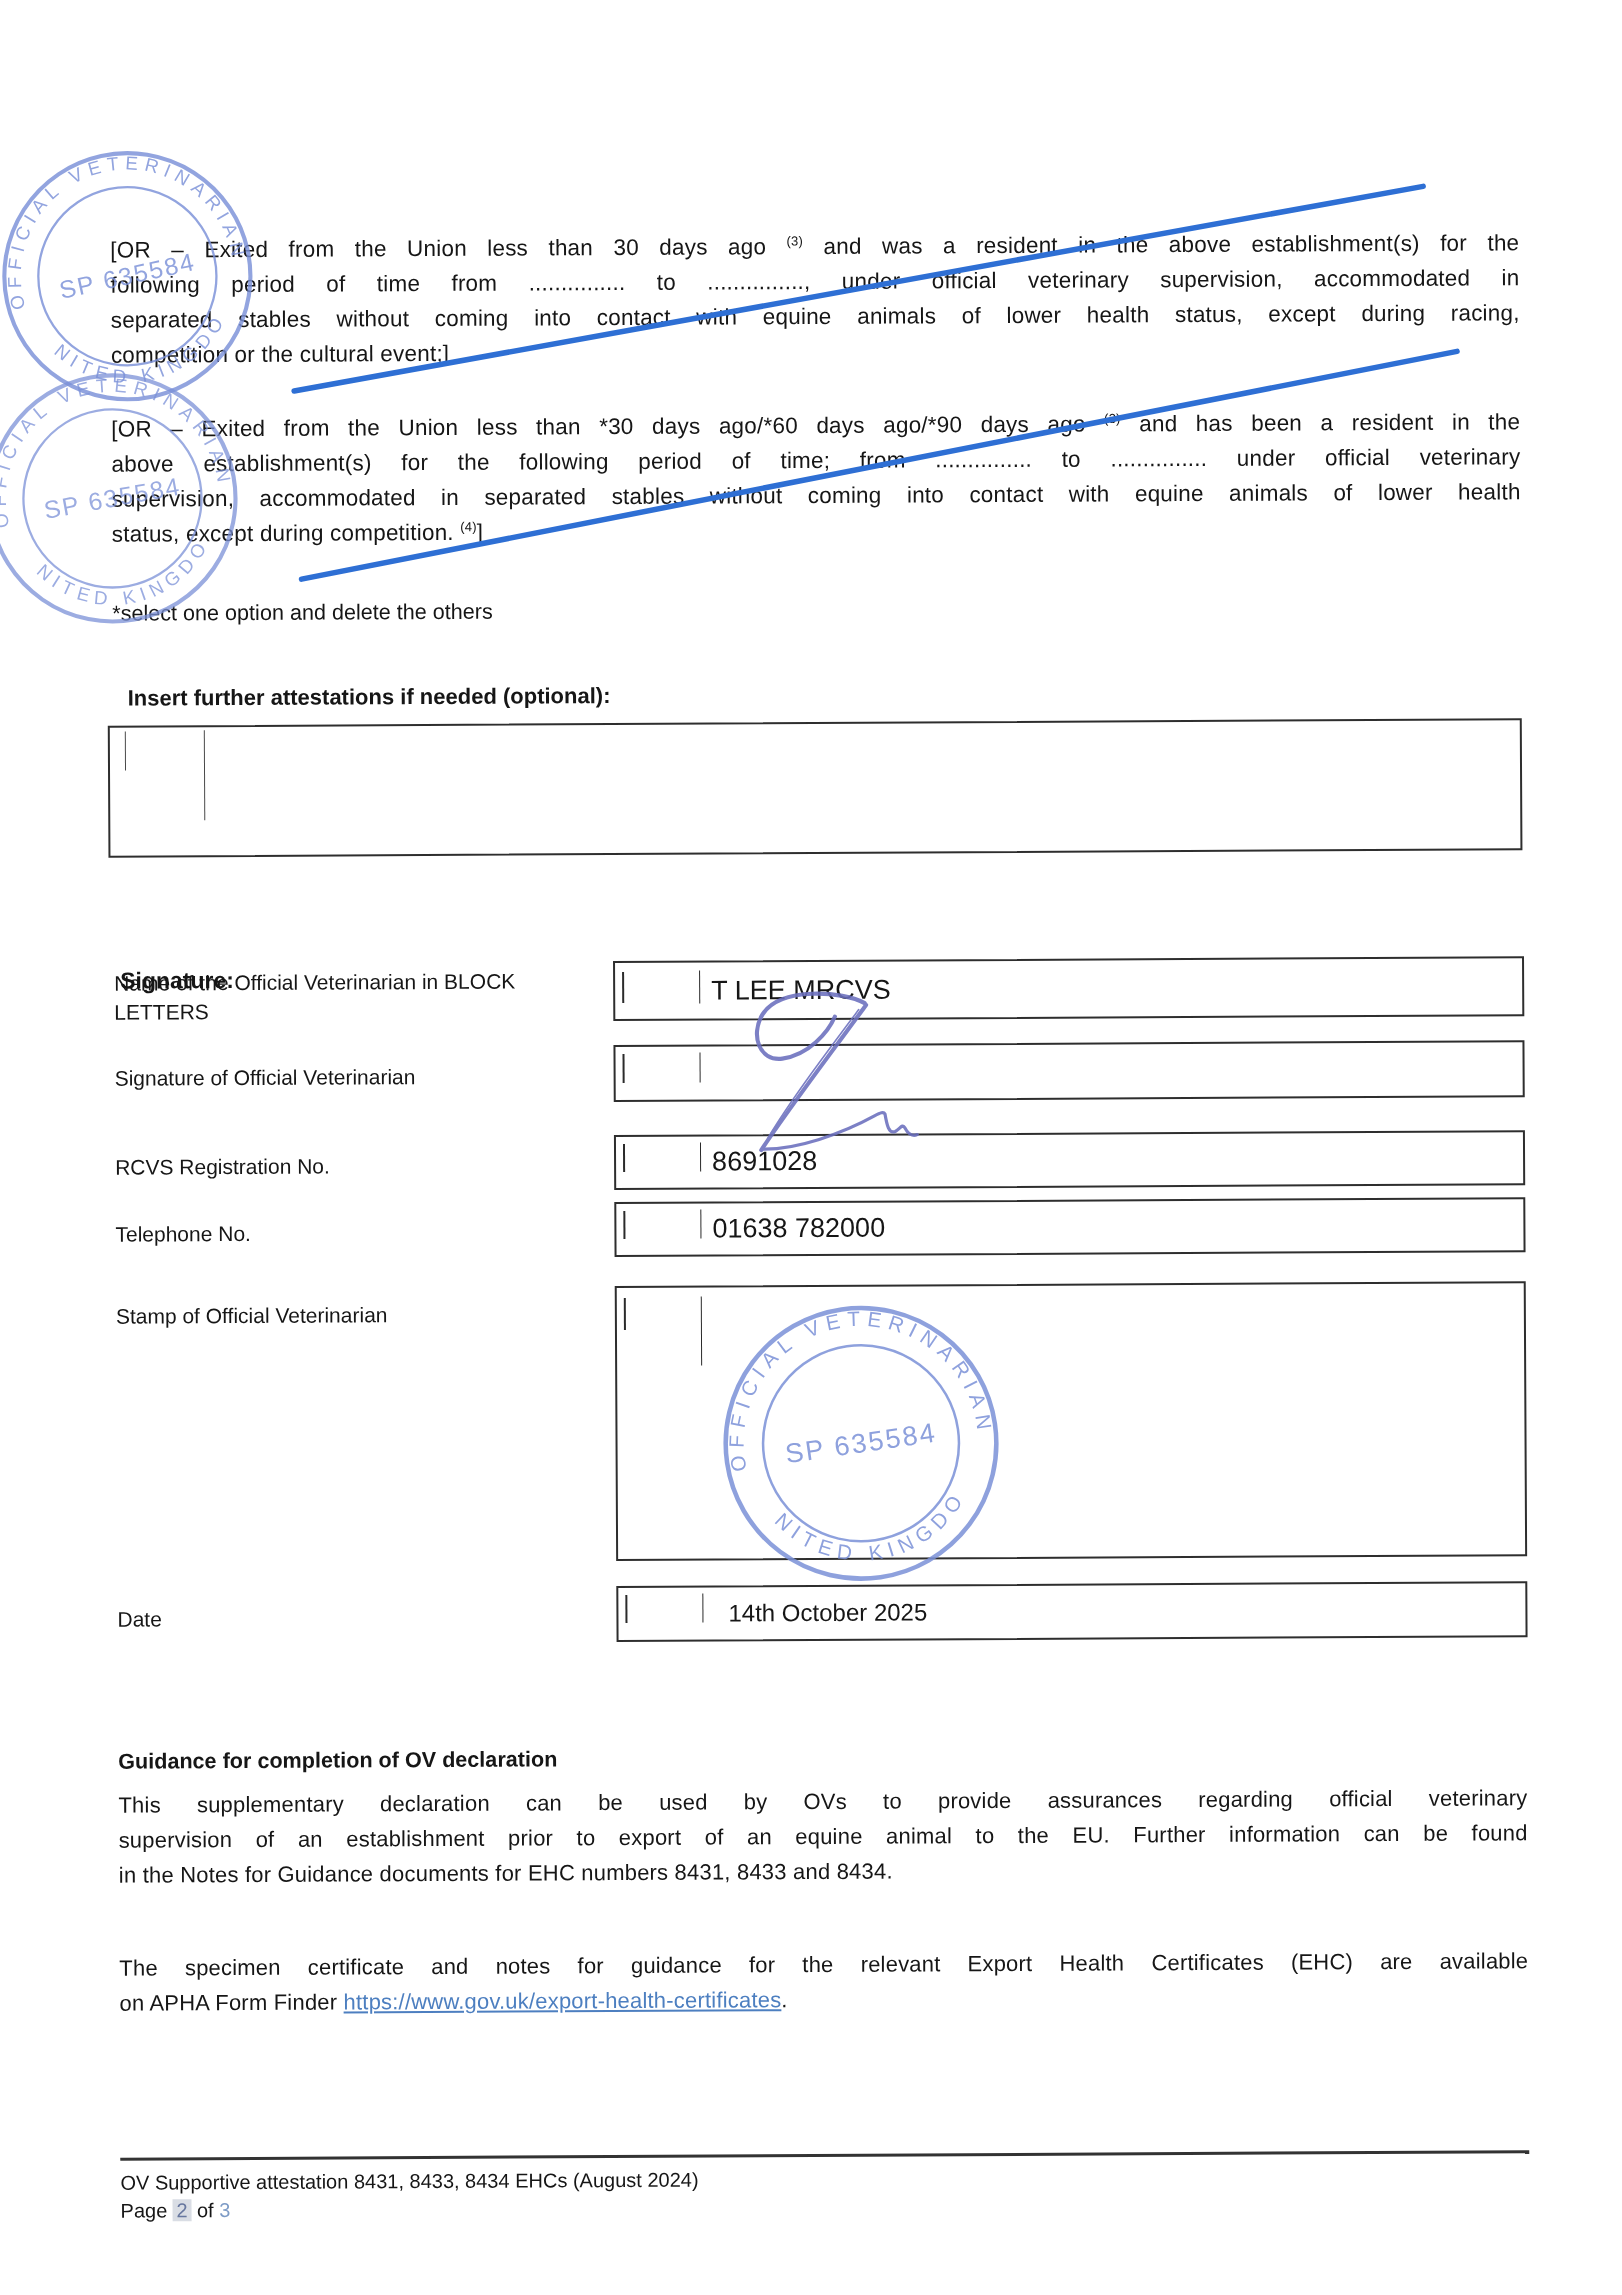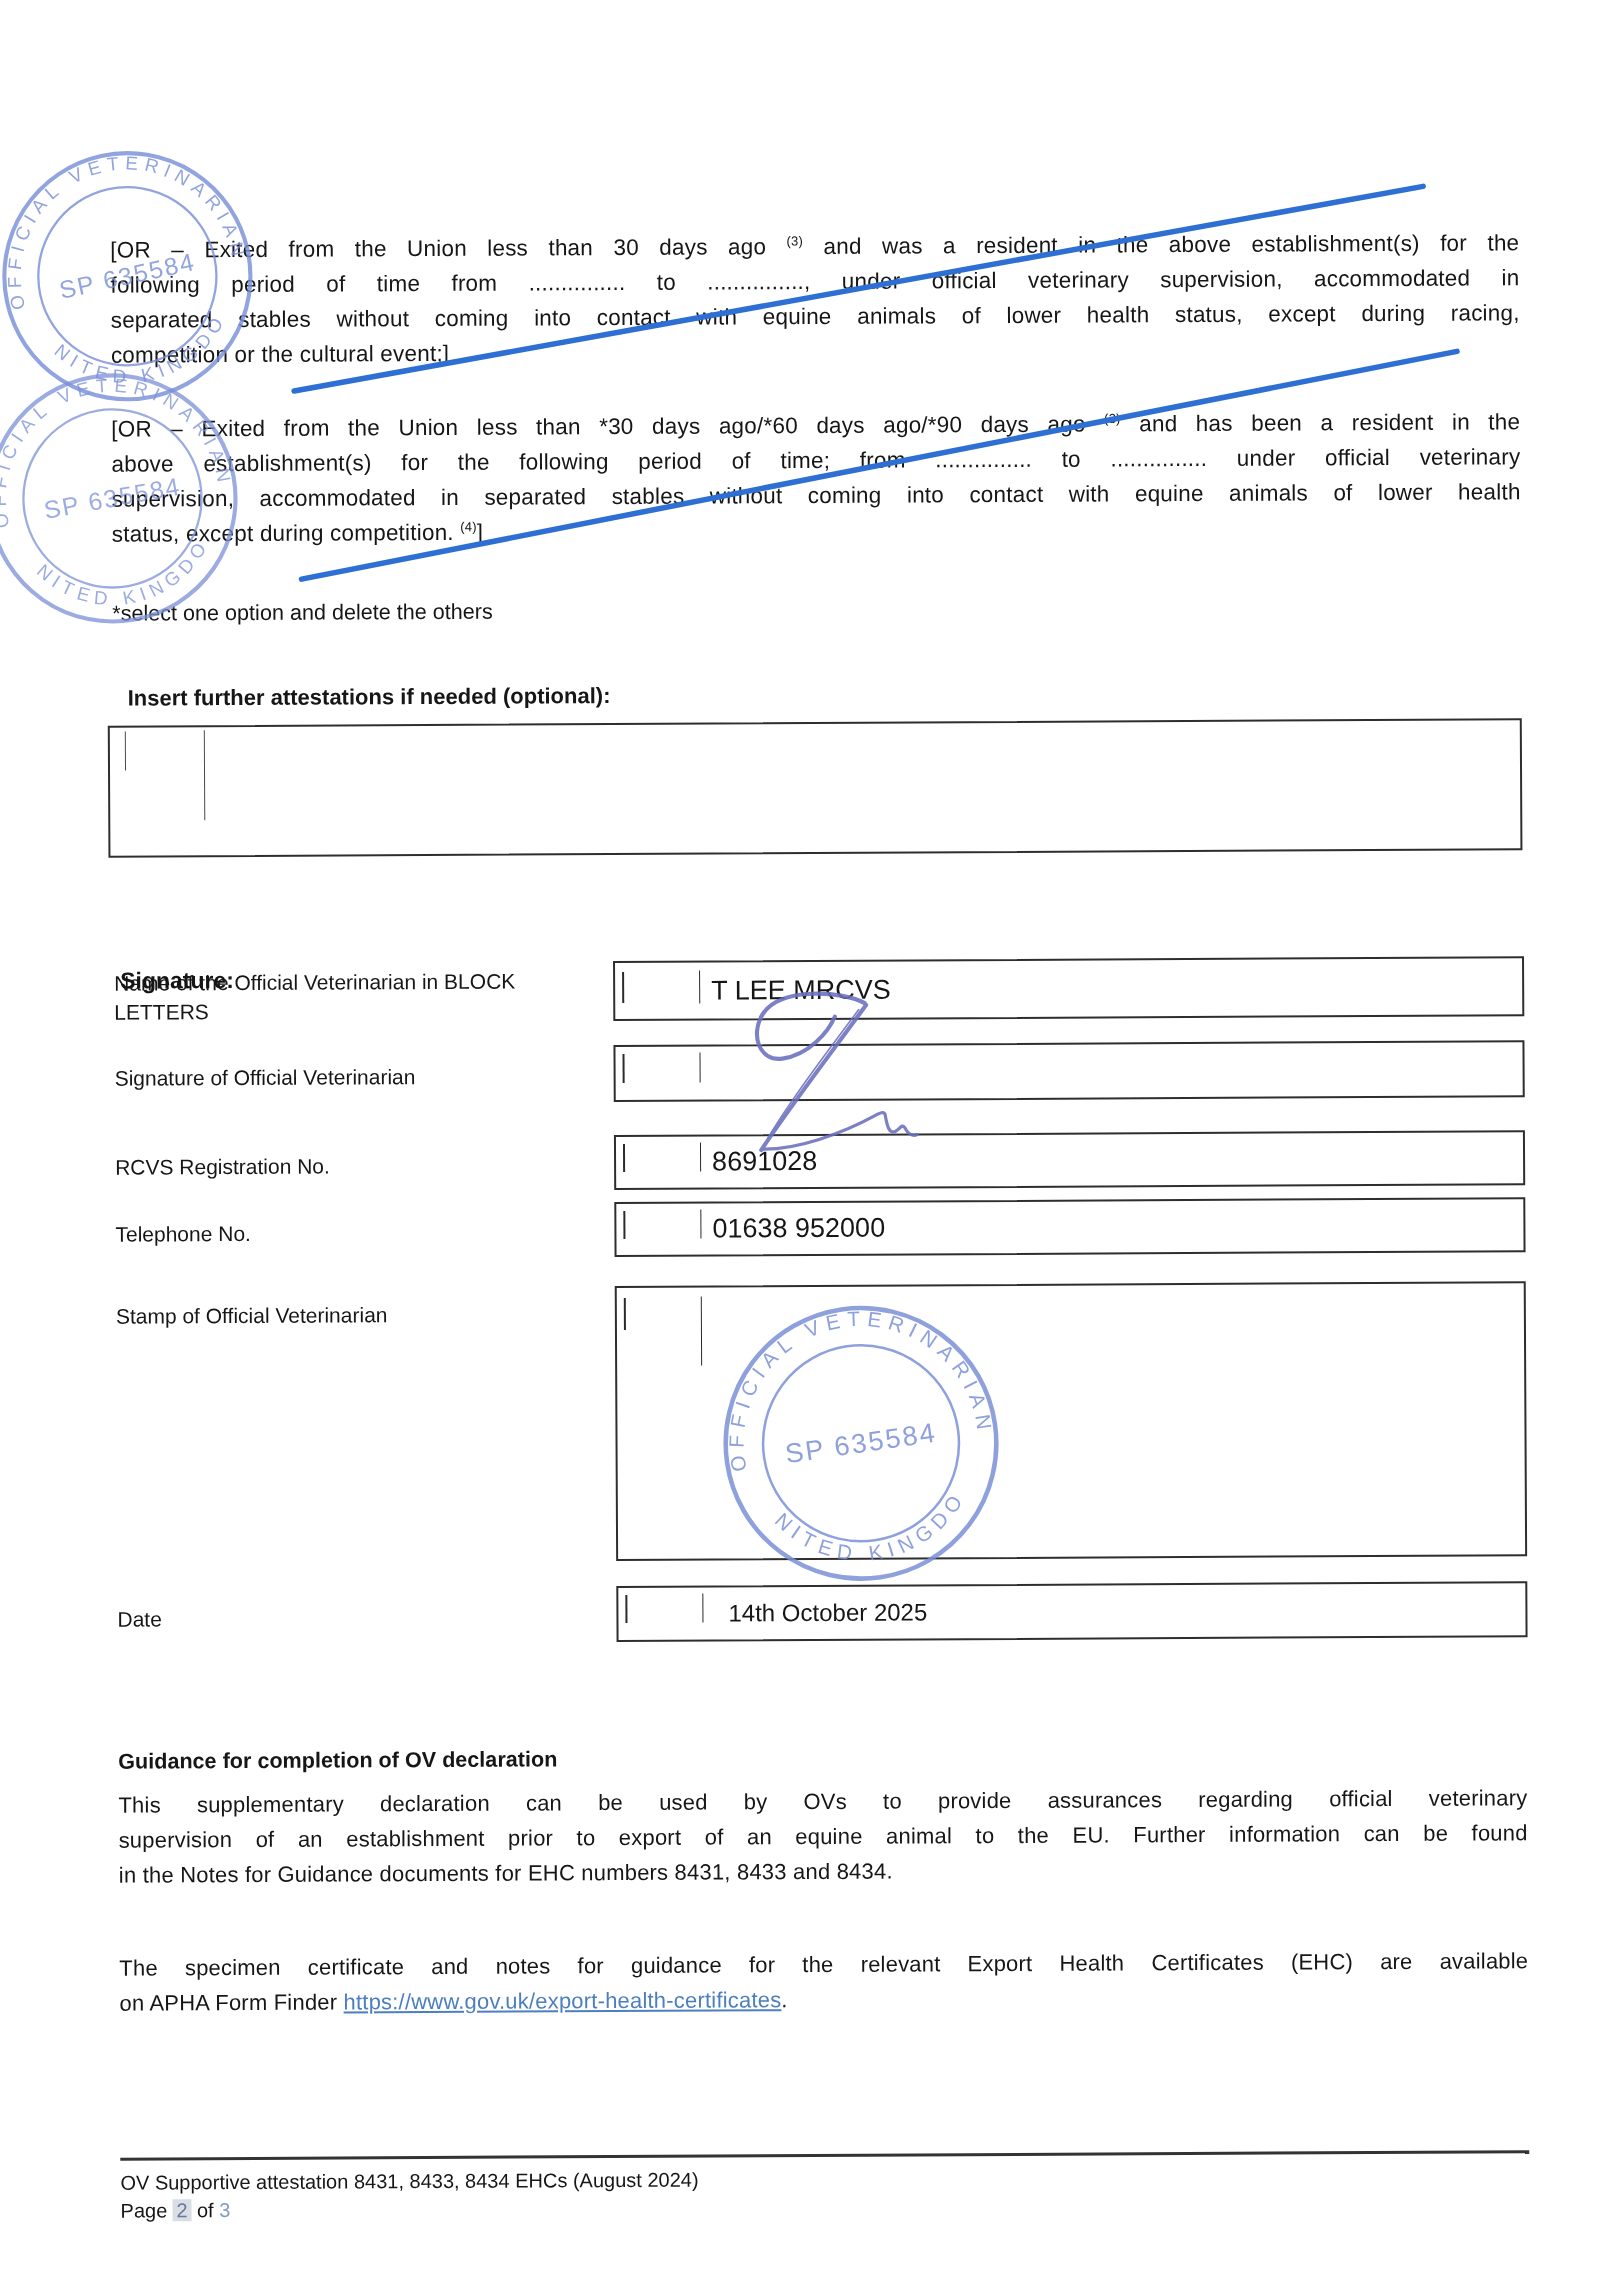--- a/index.html
+++ b/index.html
@@ -87,21 +87,21 @@
     <div class="abs fbox" style="left:614px;top:1134px;width:911px;height:55px;">
       <span class="tick1" style="top:7.3px;height:27.5px;"></span>
       <span class="tick2" style="top:6.4px;height:29px;"></span>
       <span class="fvalue">8691028</span>
     </div>
 
     <div class="abs flabel" style="top:1217px;width:505px;">Telephone No.</div>
     <div class="abs fbox" style="left:614px;top:1201px;width:911px;height:55px;">
       <span class="tick1" style="top:7.3px;height:27.5px;"></span>
       <span class="tick2" style="top:6.4px;height:29px;"></span>
-      <span class="fvalue">01638 952000</span>
+      <span class="fvalue">01638 782000</span>
     </div>
 
     <div class="abs flabel" style="top:1299px;width:505px;">Stamp of Official Veterinarian</div>
     <div class="abs fbox" style="left:614px;top:1285px;width:911px;height:275px;align-items:flex-start;">
       <span class="tick1" style="top:10px;height:32px;"></span>
       <span class="tick2" style="top:9.2px;height:69px;"></span>
     </div>
 
     <div class="abs flabel" style="top:1602px;width:505px;">Date</div>
     <div class="abs fbox" style="left:614px;top:1585px;width:911px;height:56px;">

